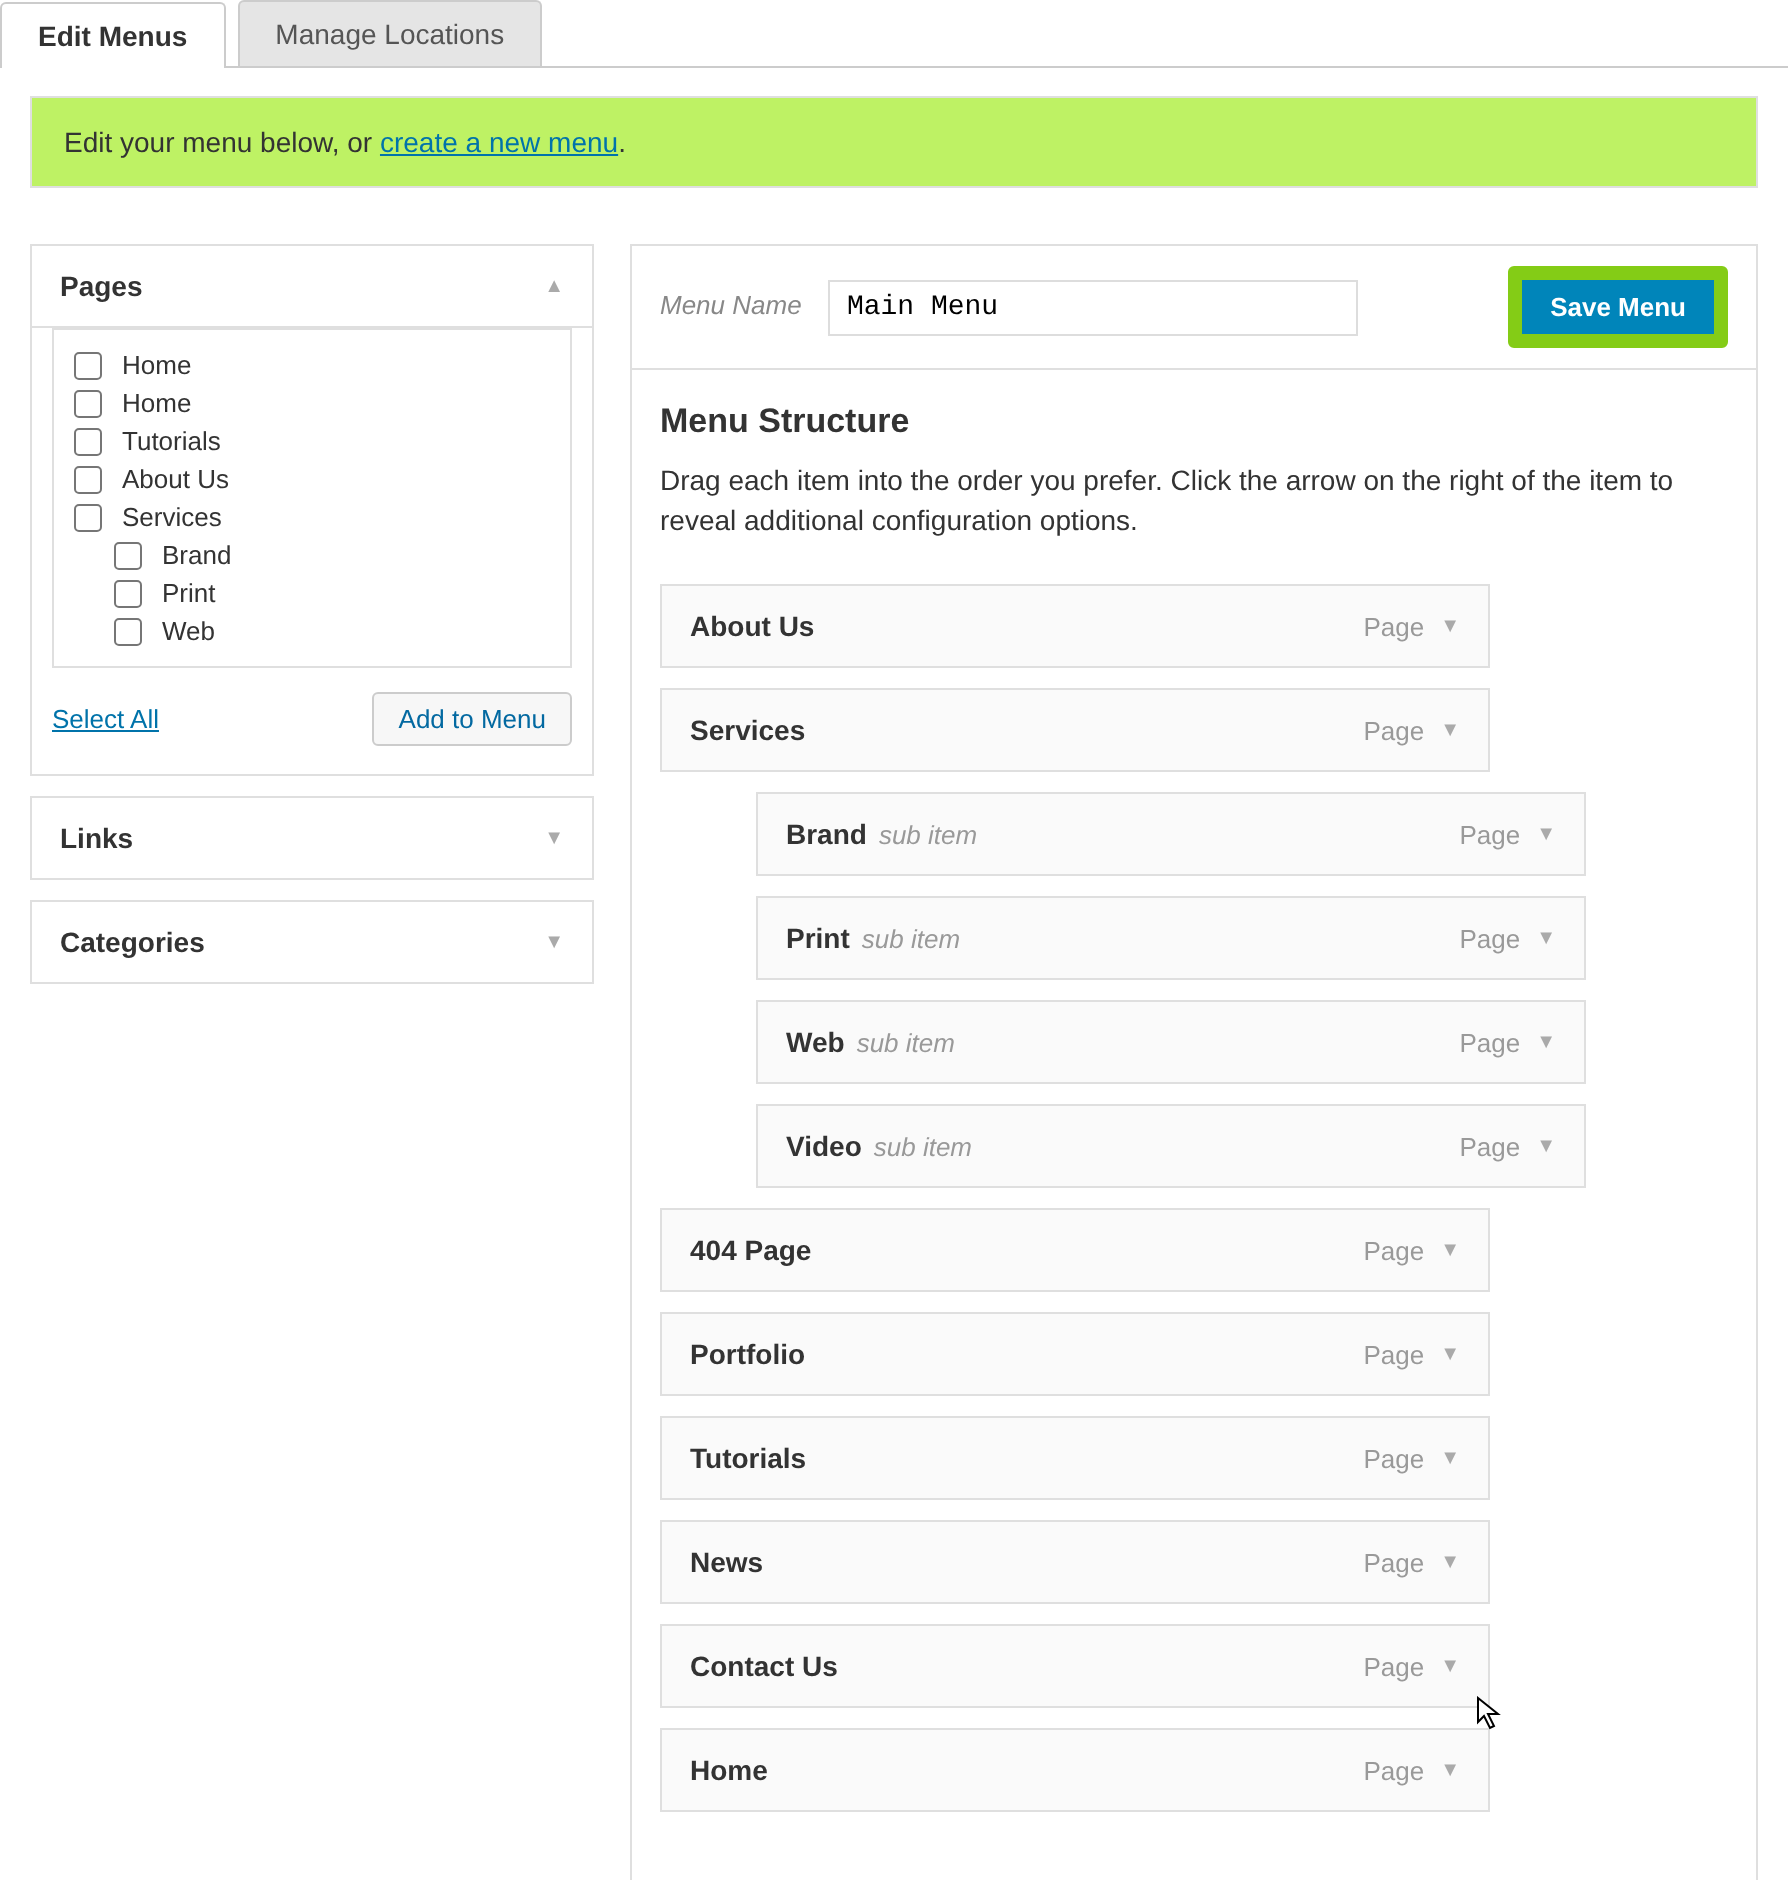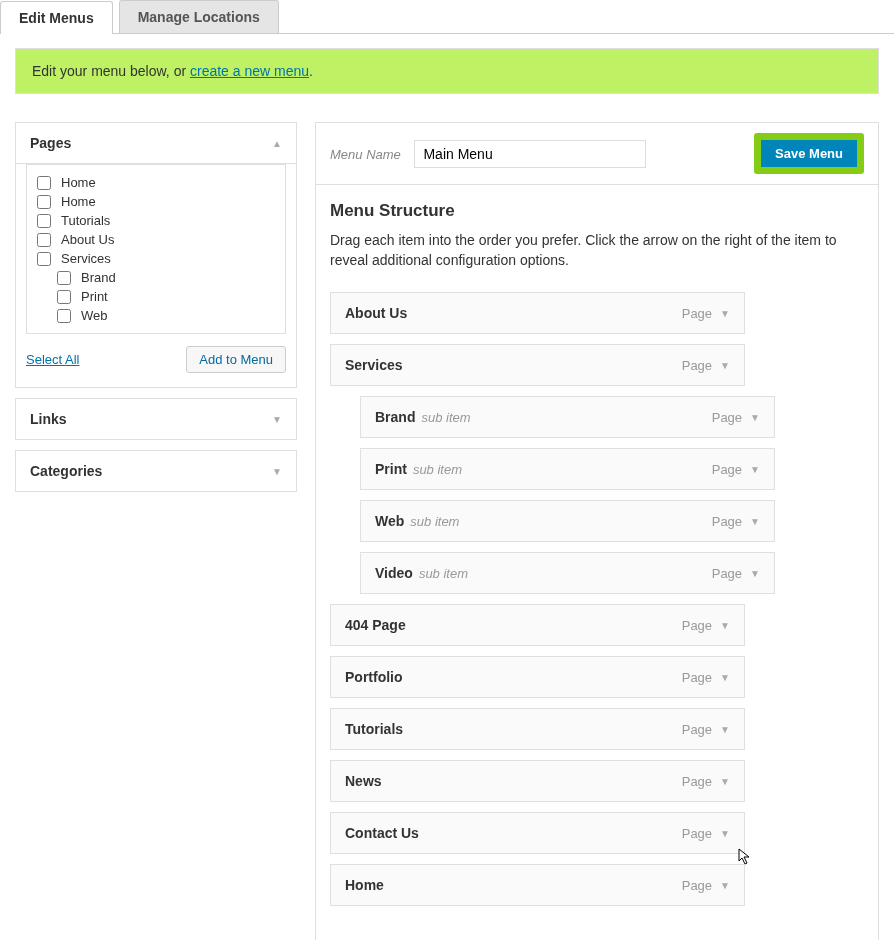--- a/index.html
+++ b/index.html
@@ -1,20 +1,20 @@
 <!DOCTYPE html>
 <html><head>
 <meta charset="utf-8">
 <style>
 * { box-sizing: border-box; margin: 0; padding: 0; }
 body { font-family: -apple-system, "Helvetica Neue", Arial, sans-serif; font-size: 13px; color: #333; background: #fff; width: 894px; }
 .tabs { display: flex; border-bottom: 1px solid #ccc; }
 .tab { padding: 8px 18px; border: 1px solid #ccc; border-bottom: none; background: #e5e5e5; color: #555; font-size: 14px; cursor: pointer; border-top-left-radius: 3px; border-top-right-radius: 3px; }
 .tab.active { background: #fff; color: #333; font-weight: 600; position: relative; top: 1px; }
-.tab + .tab { margin-left: 6px; font-weight: bold; }
+.tab + .tab { margin-left: 6px; }
 .notice { margin: 14px 15px; padding: 14px 16px; border: 1px solid #dfdfdf; background: #bef264; font-size: 14px; }
 .notice a { color: #0073aa; text-decoration: underline; }
 .layout { display: flex; padding: 14px 15px 0; gap: 18px; }
 .sidebar { width: 282px; flex-shrink: 0; }
 .panel { border: 1px solid #dfdfdf; background: #fff; margin-bottom: 10px; }
 .panel-header { display: flex; justify-content: space-between; align-items: center; padding: 12px 14px; font-weight: 600; font-size: 14px; cursor: pointer; border-bottom: 1px solid #dfdfdf; }
 .panel-header.collapsed { border-bottom: none; }
 .panel-header .toggle { color: #aaa; font-size: 10px; }
 .panel-body { padding: 0 0 10px; }
 .sub-tabs { display: flex; padding: 12px 10px 8px; gap: 6px; }
@@ -24,28 +24,28 @@
 .page-list label { display: flex; align-items: center; gap: 10px; padding: 2px 0; font-size: 13px; cursor: pointer; }
 .page-list .indent { padding-left: 20px; }
 .page-list input[type=checkbox] { width: 14px; height: 14px; }
 .panel-footer { display: flex; justify-content: space-between; align-items: center; padding: 12px 10px 4px; }
 .select-all { color: #0073aa; text-decoration: underline; font-size: 13px; cursor: pointer; }
 .btn { padding: 5px 12px; border: 1px solid #ccc; background: #f7f7f7; border-radius: 3px; cursor: pointer; font-size: 13px; color: #0369a1; }
 .main { flex: 1; }
 .main-frame { border: 1px solid #dfdfdf; }
 .main-head { border-bottom: 1px solid #dfdfdf; padding: 10px 14px; display: flex; justify-content: space-between; align-items: center; }
 .menu-name-label { font-style: italic; color: #888; font-size: 13px; margin-right: 10px; }
-.menu-name-input { border: 1px solid #ddd; padding: 5px 8px; font-size: 14px; width: 232px; }
+.menu-name-input { border: 1px solid #ddd; padding: 5px 8px; font-size: 14px; width: 265px; font-family: Liberation Mono, monospace; }
 .btn-primary { background: #0085ba; border: 7px solid #84cc16; color: #fff; padding: 6px 14px; border-radius: 3px; font-size: 13px; font-weight: 600; cursor: pointer; }
 .main-body { padding: 16px 14px 40px; }
 .section-title { font-size: 17px; font-weight: 600; margin-bottom: 10px; }
 .section-desc { font-size: 14px; color: #333; margin-bottom: 22px; line-height: 1.4; }
 .menu-items { }
 .menu-item { border: 1px solid #dfdfdf; background: #fafafa; width: 415px; margin-bottom: 10px; display: flex; justify-content: space-between; align-items: center; padding: 12px 14px; cursor: move; }
-.menu-item.sub { margin-left: 30px; gap: 32px; }
+.menu-item.sub { margin-left: 48px; gap: 32px; }
 .menu-item .title { font-weight: 600; font-size: 14px; }
 .menu-item .sub-label { font-style: italic; color: #999; font-weight: 400; font-size: 13px; margin-left: 6px; }
 .menu-item .right { display: flex; align-items: center; gap: 8px; color: #999; }
 .menu-item .type { font-size: 13px; }
 .menu-item .arrow { font-size: 10px; color: #aaa; cursor: pointer; }
 .cursor-icon { position: absolute; pointer-events: none; }
 </style>
 </head>
 <body>
 

